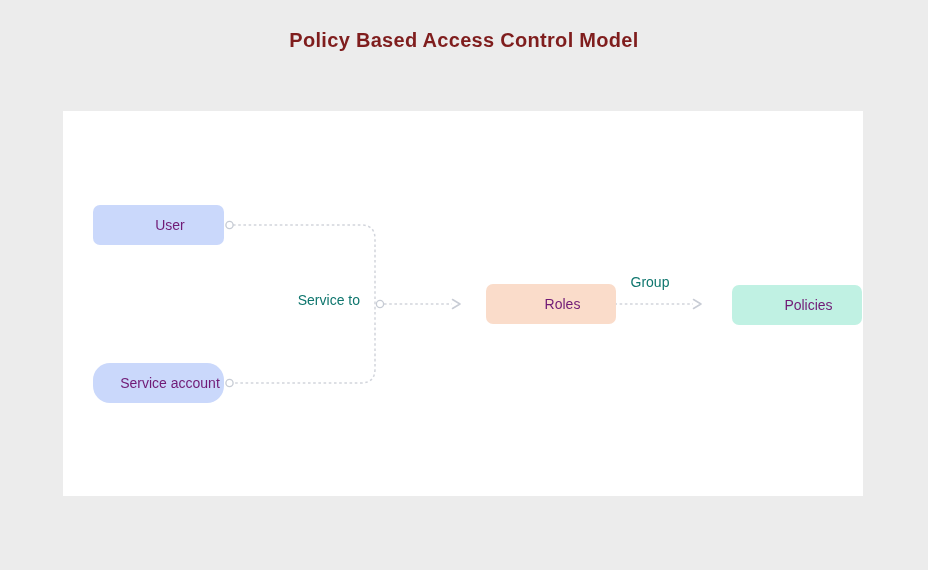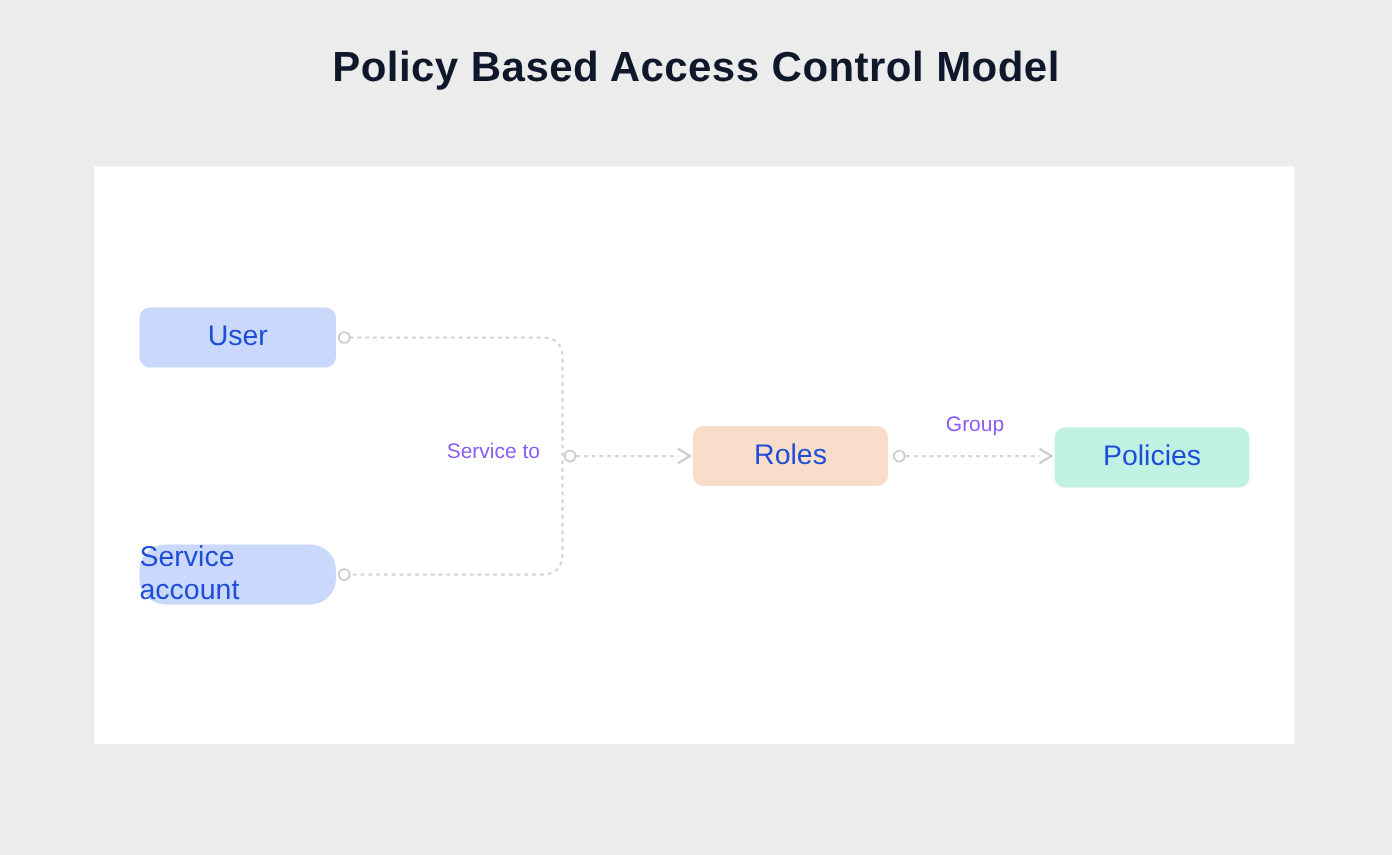--- a/index.html
+++ b/index.html
@@ -14,24 +14,24 @@
     width: 928px;
     height: 570px;
     background: #ececec;
   }
   .diagram-title {
     position: absolute;
     top: 29px;
     left: 0;
     width: 928px;
     text-align: center;
-    font-size: 28px;
+    font-size: 20px;
     font-weight: 700;
     letter-spacing: 0.3px;
-    color: #0f172a;
+    color: #7f1d1d;
   }
   .canvas {
     position: absolute;
     left: 63px;
     top: 111px;
     width: 800px;
     height: 385px;
     background: #ffffff;
   }
   .edges-layer {
@@ -41,33 +41,34 @@
     width: 928px;
     height: 570px;
     pointer-events: none;
   }
   .node {
     position: absolute;
     border-radius: 7px;
     display: flex;
     align-items: center;
     justify-content: center;
-    font-size: 19px;
-    color: #1d4ed8;
+    font-size: 14px;
+    color: #701a75;
     cursor: default;
     z-index: 2;
+    padding-left: 23px;
   }
   .node-user            { left: 93px;  top: 205px; width: 131px; height: 40px; }
   .node-service-account { left: 93px;  top: 363px; width: 131px; height: 40px; border-radius: 17px; }
   .node-roles           { left: 462px; top: 284px; width: 130px; height: 40px; }
   .node-policies        { left: 703px; top: 285px; width: 130px; height: 40px; }
   .edge-label {
     position: absolute;
     font-size: 14px;
-    color: #8b5cf6;
+    color: #0f766e;
     z-index: 2;
   }
   .edge-label-assigned-to {
     left: 250px;
     top: 292px;
     width: 110px;
     text-align: right;
   }
   .edge-label-group {
     left: 615px;
@@ -120,25 +121,25 @@
   </svg>
 
   <div class="node node-user" style="background: rgb(202, 216, 251);">
     <span>User</span>
   </div>
 
   <div class="node node-service-account" style="background: rgb(202, 216, 251);">
     <span>Service account</span>
   </div>
 
-  <div class="node node-roles" style="background: rgb(250, 220, 202);">
+  <div class="node node-roles" style="background: rgb(250, 220, 202); margin-left: 24px;">
     <span>Roles</span>
   </div>
 
-  <div class="node node-policies" style="background: rgb(192, 241, 227);">
+  <div class="node node-policies" style="background: rgb(192, 241, 227); margin-left: 29px;">
     <span>Policies</span>
   </div>
 
   <div class="edge-label edge-label-assigned-to">Service to</div>
 
   <div class="edge-label edge-label-group">Group</div>
 
 </div>
 
 </body></html>

